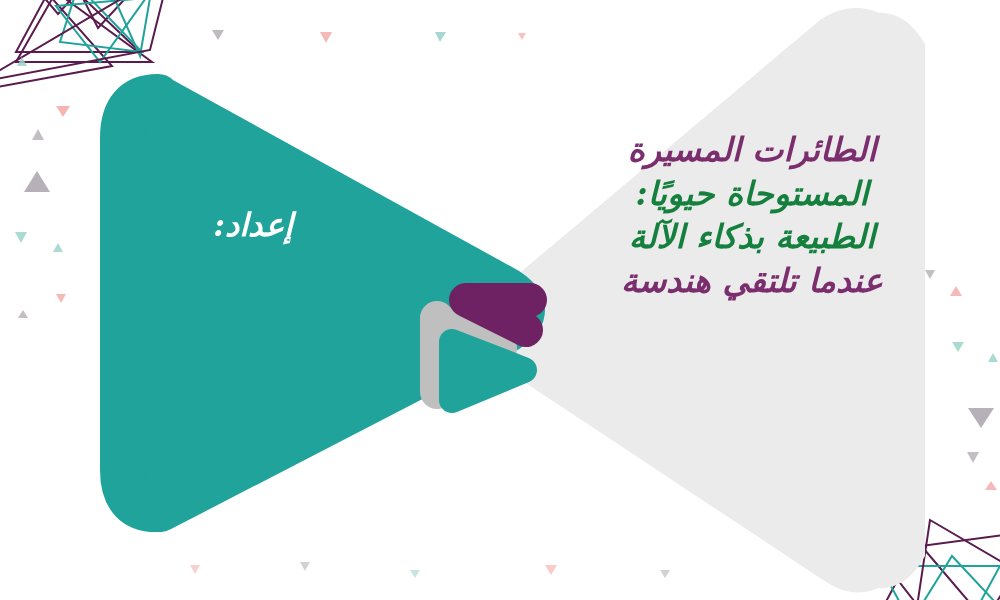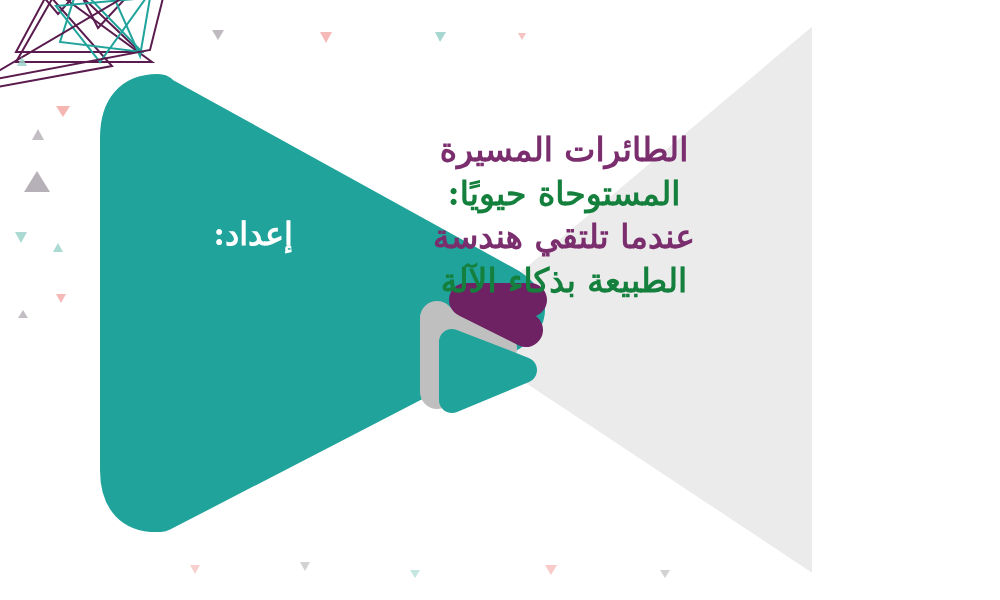--- a/index.html
+++ b/index.html
@@ -5,24 +5,25 @@
   * { margin:0; padding:0; box-sizing:border-box; }
   html,body { width:1000px; height:600px; }
   body {
     font-family: "DejaVu Sans", sans-serif;
     background:#ffffff;
     overflow:hidden;
     position:relative;
   }
   #stage {
     position:relative;
-    width:812px;
+    width:1000px;
     height:600px;
     background:#ffffff;
     overflow:hidden;
+    font-style:italic;
   }
   .layer {
     position:absolute;
     inset:0;
     width:1000px;
     height:600px;
   }
   #deco-layer { z-index:1; }
   #gray-layer { z-index:2; }
   #teal-layer { z-index:3; }
@@ -50,21 +51,21 @@
     letter-spacing:0px;
     white-space:nowrap;
     direction:rtl;
   }
   .c-purple { color:#7B2E6E; }
   .c-dteal  { color:#15803d; }
 
   
   #credit-block {
     left:128px;
-    top:210px;
+    top:201px;
     width:250px;
     text-align:center;
     direction:rtl;
   }
   #credit-block .cline {
     font-family:"DejaVu Serif", serif;
     font-weight:bold;
     color:#ffffff;
     font-size:32px;
     line-height:1.55;
@@ -162,21 +163,21 @@
       <path d="M 466 300 L 530 300" stroke="#6E2263" stroke-width="34" stroke-linecap="round" fill="none"></path>
       <path d="M 470 302 L 526 330" stroke="#6E2263" stroke-width="34" stroke-linecap="round" fill="none"></path>
     </g>
 
     <path d="M 452 342 L 452 400 L 524 370 Z" fill="#1FA39A" stroke="#1FA39A" stroke-width="26" stroke-linejoin="round"></path>
   </svg>
 
   <div class="text-block" id="title-block">
     <div class="tline c-purple">الطائرات المسيرة</div>
     <div class="tline c-dteal">المستوحاة حيويًا:</div>
+    <div class="tline c-dteal">الطبيعة بذكاء الآلة</div>
     <div class="tline c-purple">عندما تلتقي هندسة</div>
-    <div class="tline c-dteal">الطبيعة بذكاء الآلة</div>
   </div>
 
   <div class="text-block" id="credit-block">
     <div class="cline">إعداد:</div>
   </div>
 
 </div>
 
 </body></html>

